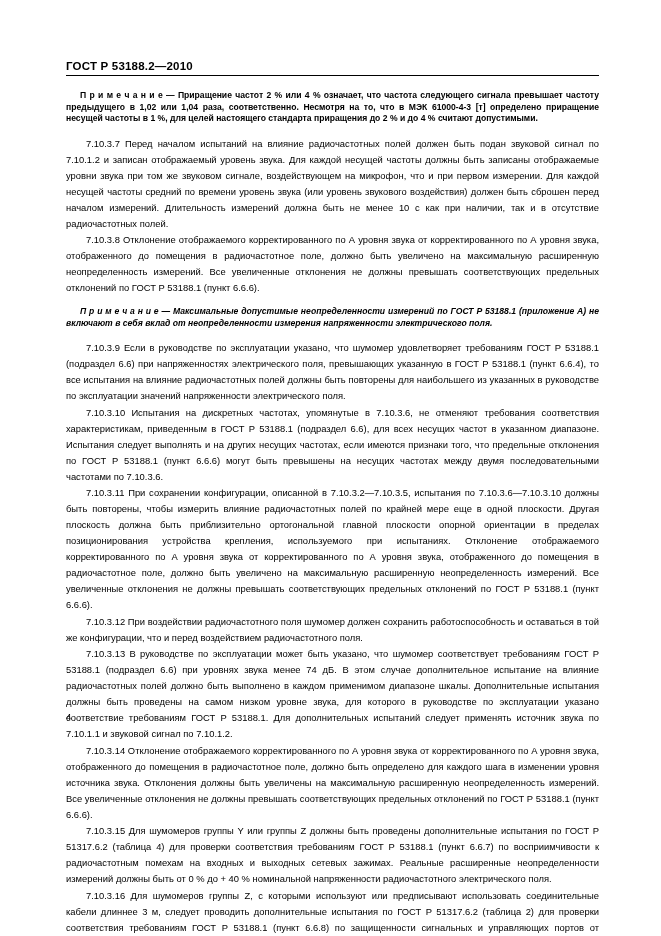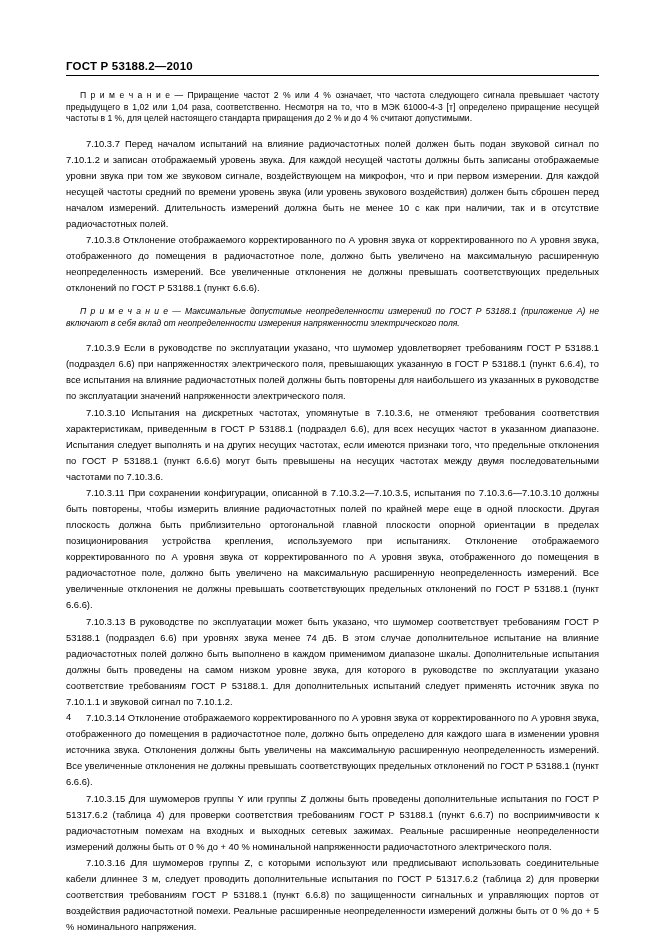--- a/index.html
+++ b/index.html
@@ -33,20 +33,21 @@
     margin-bottom: 14px;
     width: 100%;
   }
   .note {
     font-family: "Liberation Sans", sans-serif;
     font-size: 8.6px;
     line-height: 11.6px;
     text-align: justify;
     margin-bottom: 11px;
     text-indent: 14px;
+    font-weight: bold;
   }
   p.body {
     font-family: "Liberation Sans", sans-serif;
     font-size: 9.4px;
     line-height: 16px;
     text-align: justify;
     margin: 0 0 0.5px 0;
     text-indent: 20px;
   }
   .ital {
@@ -77,20 +78,21 @@
   <p class="body">7.10.3.8  Отклонение отображаемого корректированного по А уровня звука от корректированного по А уровня звука, отображенного до помещения в радиочастотное поле, должно быть увеличено на максимальную расширенную неопределенность измерений. Все увеличенные отклонения не должны превышать соответствующих предельных отклонений по ГОСТ Р 53188.1 (пункт 6.6.6).</p>
 
   <div class="note gap-top"><span class="ital">П р и м е ч а н и е — Максимальные допустимые неопределенности измерений по ГОСТ Р 53188.1 (приложение А) не включают в себя вклад от неопределенности измерения напряженности электрического поля.</span></div>
 
   <p class="body">7.10.3.9  Если в руководстве по эксплуатации указано, что шумомер удовлетворяет требованиям ГОСТ Р 53188.1 (подраздел 6.6) при напряженностях электрического поля, превышающих указанную в ГОСТ Р 53188.1 (пункт 6.6.4), то все испытания на влияние радиочастотных полей должны быть повторены для наибольшего из указанных в руководстве по эксплуатации значений напряженности электрического поля.</p>
 
   <p class="body">7.10.3.10  Испытания на дискретных частотах, упомянутые в 7.10.3.6, не отменяют требования соответствия характеристикам, приведенным в ГОСТ Р 53188.1 (подраздел 6.6), для всех несущих частот в указанном диапазоне. Испытания следует выполнять и на других несущих частотах, если имеются признаки того, что предельные отклонения по ГОСТ Р 53188.1 (пункт 6.6.6) могут быть превышены на несущих частотах между двумя последовательными частотами по 7.10.3.6.</p>
 
   <p class="body">7.10.3.11  При сохранении конфигурации, описанной в 7.10.3.2—7.10.3.5, испытания по 7.10.3.6—7.10.3.10 должны быть повторены, чтобы измерить влияние радиочастотных полей по крайней мере еще в одной плоскости. Другая плоскость должна быть приблизительно ортогональной главной плоскости опорной ориентации в пределах позиционирования устройства крепления, используемого при испытаниях. Отклонение отображаемого корректированного по А уровня звука от корректированного по А уровня звука, отображенного до помещения в радиочастотное поле, должно быть увеличено на максимальную расширенную неопределенность измерений. Все увеличенные отклонения не должны превышать соответствующих предельных отклонений по ГОСТ Р 53188.1 (пункт 6.6.6).</p>
 
+  <p class="body">7.10.3.12  При воздействии радиочастотного поля шумомер должен сохранить работоспособность и оставаться в той же конфигурации, что и перед воздействием радиочастотного поля.</p>
 
   <p class="body">7.10.3.13  В руководстве по эксплуатации может быть указано, что шумомер соответствует требованиям ГОСТ Р 53188.1 (подраздел 6.6) при уровнях звука менее 74 дБ. В этом случае дополнительное испытание на влияние радиочастотных полей должно быть выполнено в каждом применимом диапазоне шкалы. Дополнительные испытания должны быть проведены на самом низком уровне звука, для которого в руководстве по эксплуатации указано соответствие требованиям ГОСТ Р 53188.1. Для дополнительных испытаний следует применять источник звука по 7.10.1.1 и звуковой сигнал по 7.10.1.2.</p>
 
   <p class="body">7.10.3.14  Отклонение отображаемого корректированного по А уровня звука от корректированного по А уровня звука, отображенного до помещения в радиочастотное поле, должно быть определено для каждого шага в изменении уровня источника звука. Отклонения должны быть увеличены на максимальную расширенную неопределенность измерений. Все увеличенные отклонения не должны превышать соответствующих предельных отклонений по ГОСТ Р 53188.1 (пункт 6.6.6).</p>
 
   <p class="body">7.10.3.15  Для шумомеров группы Y или группы Z должны быть проведены дополнительные испытания по ГОСТ Р 51317.6.2 (таблица 4) для проверки соответствия требованиям ГОСТ Р 53188.1 (пункт 6.6.7) по восприимчивости к радиочастотным помехам на входных и выходных сетевых зажимах. Реальные расширенные неопределенности измерений должны быть от 0 % до + 40 % номинальной напряженности радиочастотного электрического поля.</p>
 
   <p class="body">7.10.3.16  Для шумомеров группы Z, с которыми используют или предписывают использовать соединительные кабели длиннее 3 м, следует проводить дополнительные испытания по ГОСТ Р 51317.6.2 (таблица 2) для проверки соответствия требованиям ГОСТ Р 53188.1 (пункт 6.6.8) по защищенности сигнальных и управляющих портов от воздействия радиочастотной помехи. Реальные расширенные неопределенности измерений должны быть от 0 % до + 5 % номинального напряжения.</p>
 
   <div class="pagenum">4</div>

